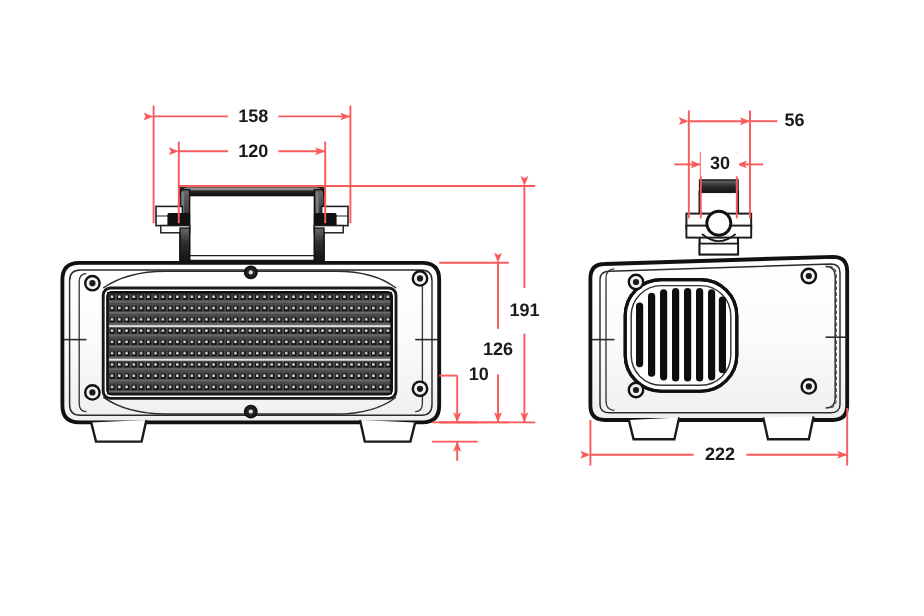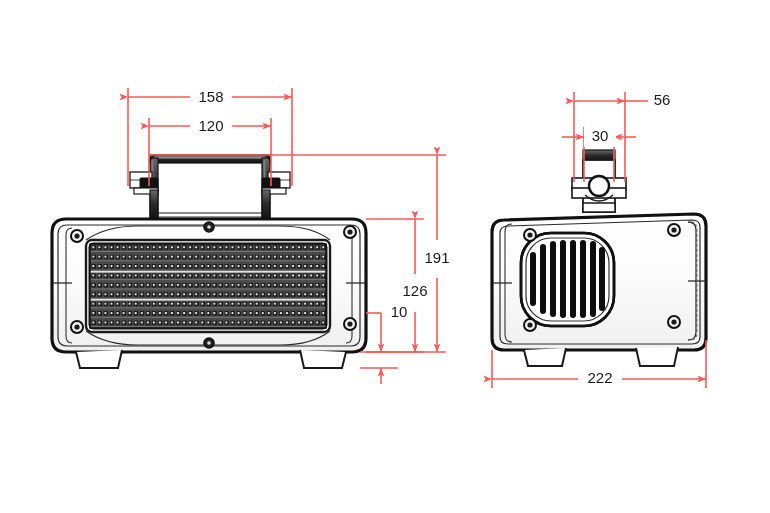--- a/index.html
+++ b/index.html
@@ -2,21 +2,21 @@
 <html><head>
 <meta charset="utf-8">
 <title>Technical Drawing</title>
 <style>
   html,body{margin:0;padding:0;background:#ffffff;}
   body{
     width:770px;height:513px;
     font-family:"Liberation Sans", sans-serif;
     overflow:hidden;position:relative;
   }
-  #stage{position:absolute;left:0;top:0;width:770px;height:513px;background:#b91c1c;}
+  #stage{position:absolute;left:0;top:0;width:770px;height:513px;background:#b91c1c;font-weight:bold;}
   svg{display:block;}
   .dimtext{
     font-family:"Liberation Sans", sans-serif;
     font-size:15px;
     fill:#1a1a1a;
     text-anchor:middle;
     dominant-baseline:middle;
   }
 </style>
 </head>

